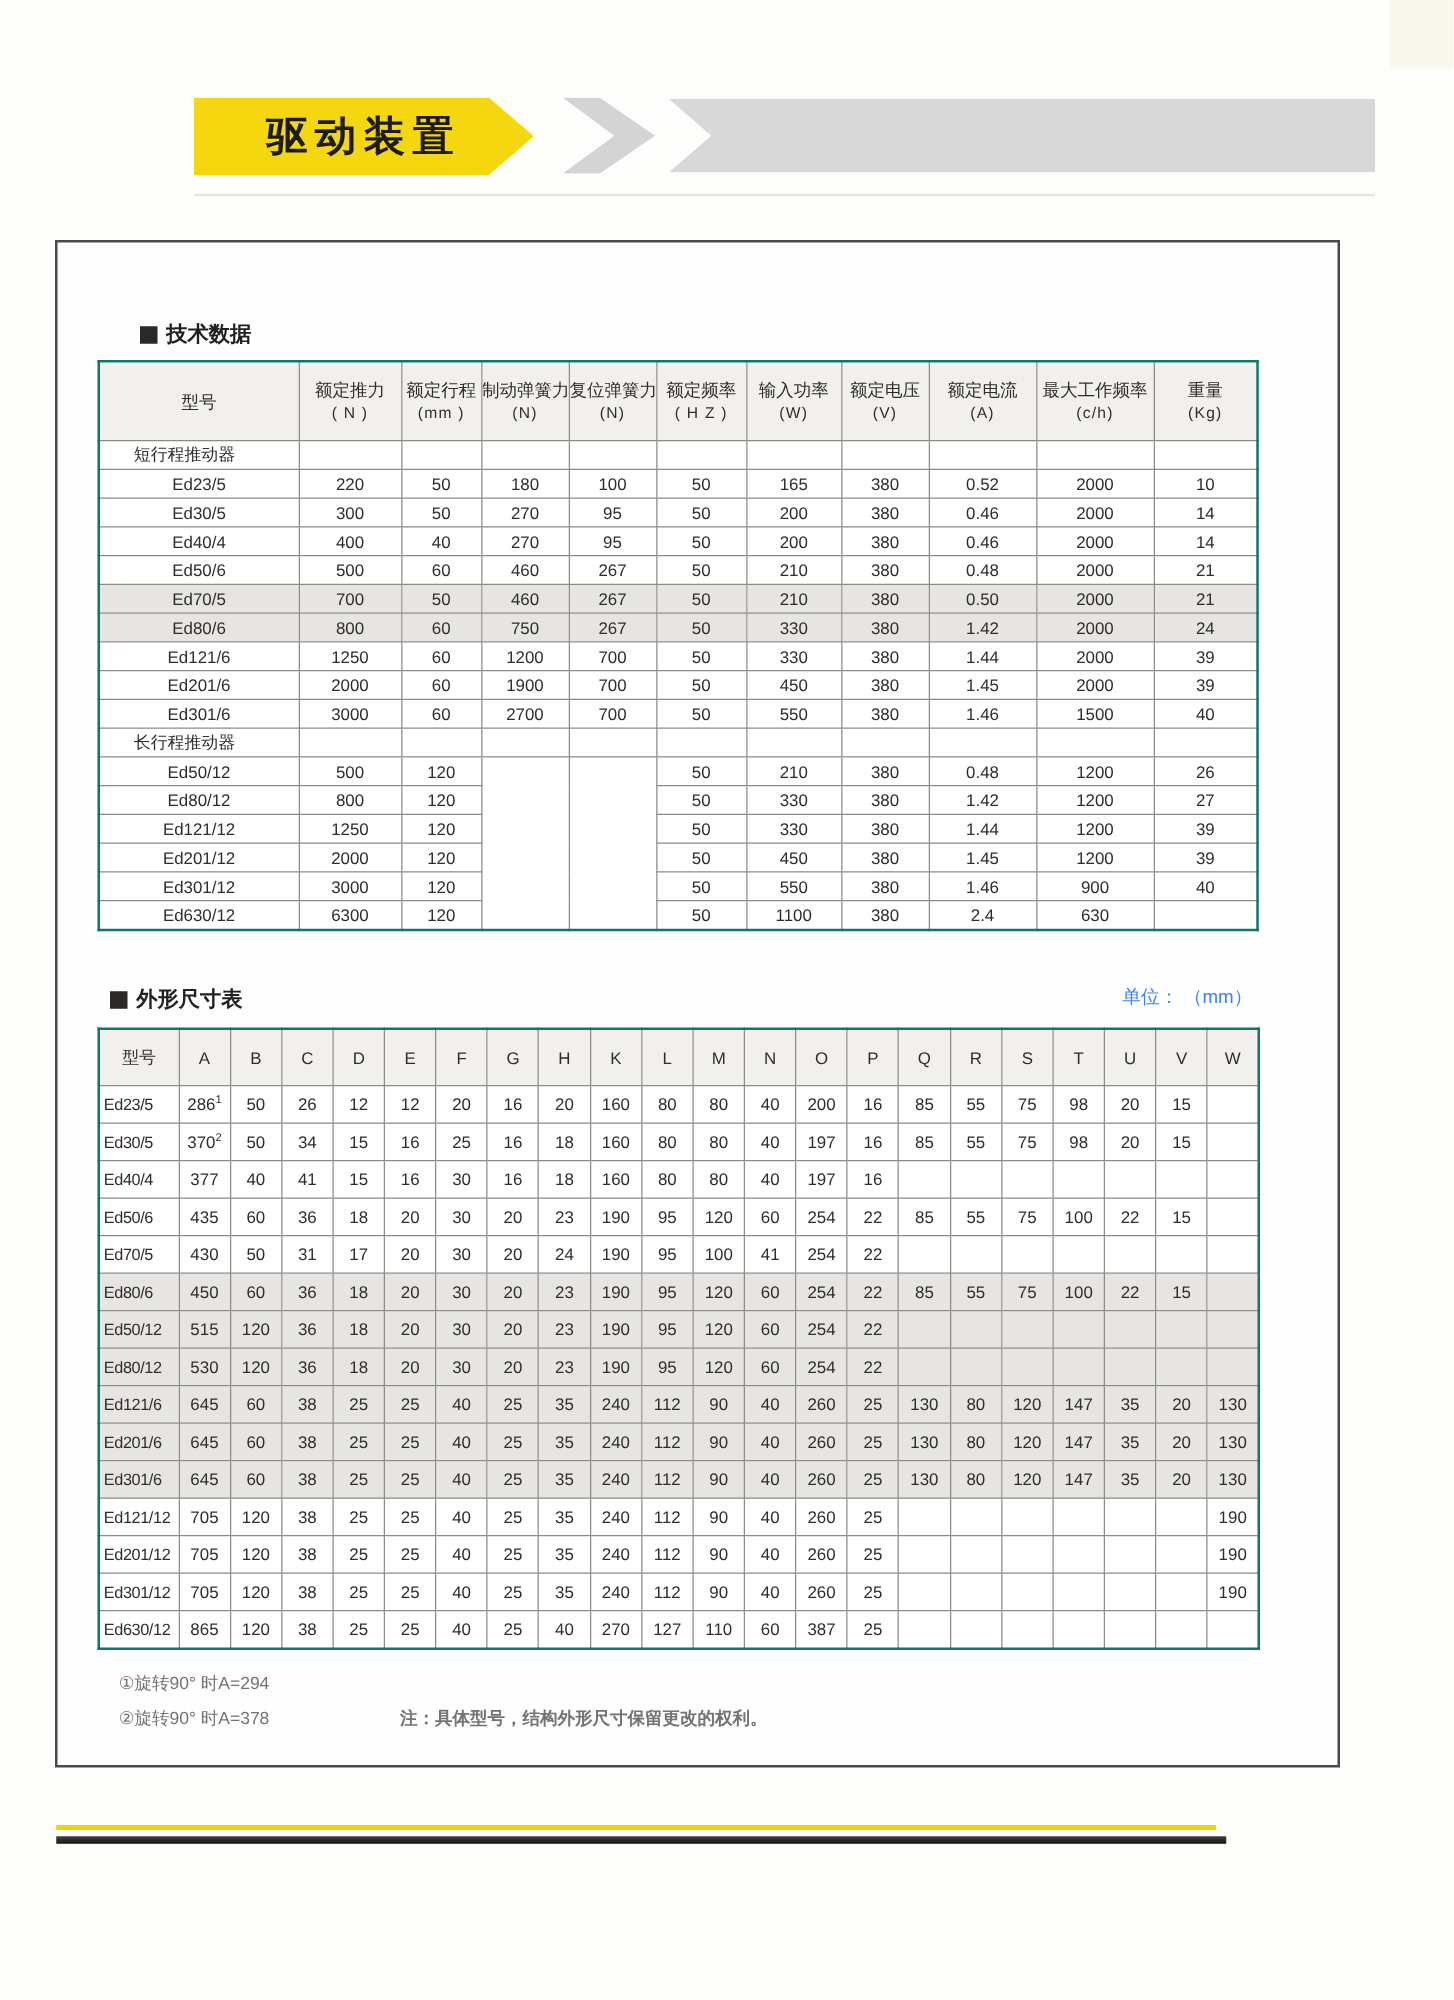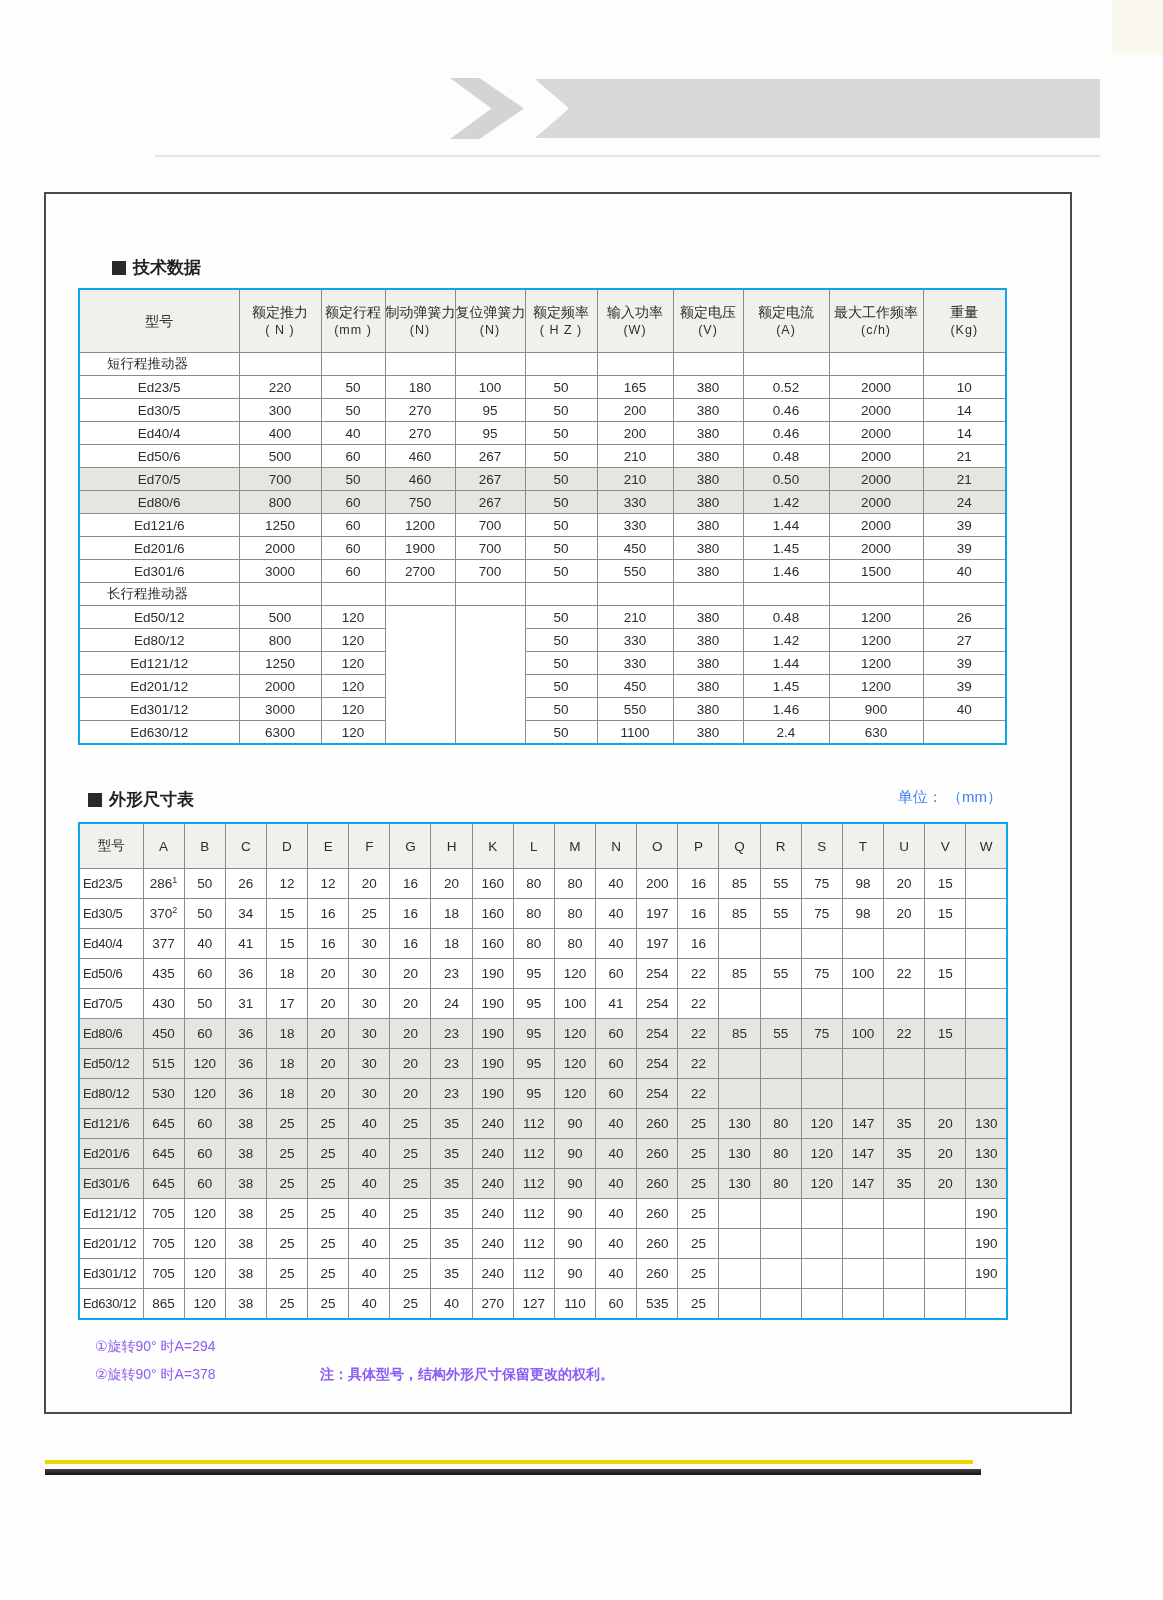--- a/index.html
+++ b/index.html
@@ -51,21 +51,21 @@
   }
   .title-tech{left:88px; top:256px;margin-left:24px;}
   .title-dim{left:88px; top:788px;}
   .unit-label{
     position:absolute; left:872px; top:788px; width:130px;
     font-size:15px; color:#3b82f6; text-align:right;
   }
   
   table.dt{
     position:absolute; border-collapse:collapse; table-layout:fixed;
-    background:#fff; border:2px solid #0ea5e9;
+    background:#fff; border:2px solid #0f766e;
   }
   table.dt th, table.dt td{
     border:1px solid #8d8b88; text-align:center; vertical-align:middle;
     color:#2e2d2b; overflow:hidden; white-space:nowrap; padding:0;
   }
   table.dt th{background:#f2f0ec; font-weight:normal;}
   tr.shaded td{background:#e7e5e2;}
   sup{font-size:9px; line-height:0;}
 
   #tech{left:78px; top:288px; width:927px;}
@@ -75,35 +75,38 @@
   #tech td{height:22px; font-size:13.5px;}
   #tech td.model{text-align:center;}
   #tech td.section{text-align:left; padding-left:27px; font-size:13.5px;}
 
   #dim{left:78px; top:822px; width:930px;}
   #dim th{height:44px; font-size:13.5px;}
   #dim td{height:29px; font-size:13.5px;}
   #dim td.model{text-align:left; padding-left:3px; font-size:13px; letter-spacing:-0.3px;}
 
   
-  .footnote{position:absolute; font-size:14px; color:#8b5cf6;text-align:center;}
+  .footnote{position:absolute; font-size:14px; color:#737373;text-align:center;}
   .fn1{left:95px; top:1338px;}
   .fn2{left:95px; top:1366px;}
   .note{left:320px; top:1366px; font-weight:bold;}
   
   .bottom-yellow{position:absolute; left:45px; top:1460px; width:928px; height:4px; background:#f0d400;}
   .bottom-black{position:absolute; left:45px; top:1469px; width:936px; height:6px; background:linear-gradient(#454442,#141312);}
 </style>
 </head>
 <body>
 
 <div class="page">
 
   <div class="banner-band"></div>
   <div class="banner-chevron"></div>
+  <div class="banner-yellow">
+    <span>驱动装置</span>
+  </div>
   <div class="banner-rule"></div>
   <div class="corner-artifact"></div>
 
   <div class="panel"></div>
 
   <div class="sec-title title-tech">
     <span class="bullet"></span>
     <span>技术数据</span>
   </div>
 
@@ -763,21 +766,21 @@
           <td>38</td>
           <td>25</td>
           <td>25</td>
           <td>40</td>
           <td>25</td>
           <td>40</td>
           <td>270</td>
           <td>127</td>
           <td>110</td>
           <td>60</td>
-          <td>535</td>
+          <td>387</td>
           <td>25</td>
           <td></td>
           <td></td>
           <td></td>
           <td></td>
           <td></td>
           <td></td>
           <td></td>
         </tr>
       </tbody>

